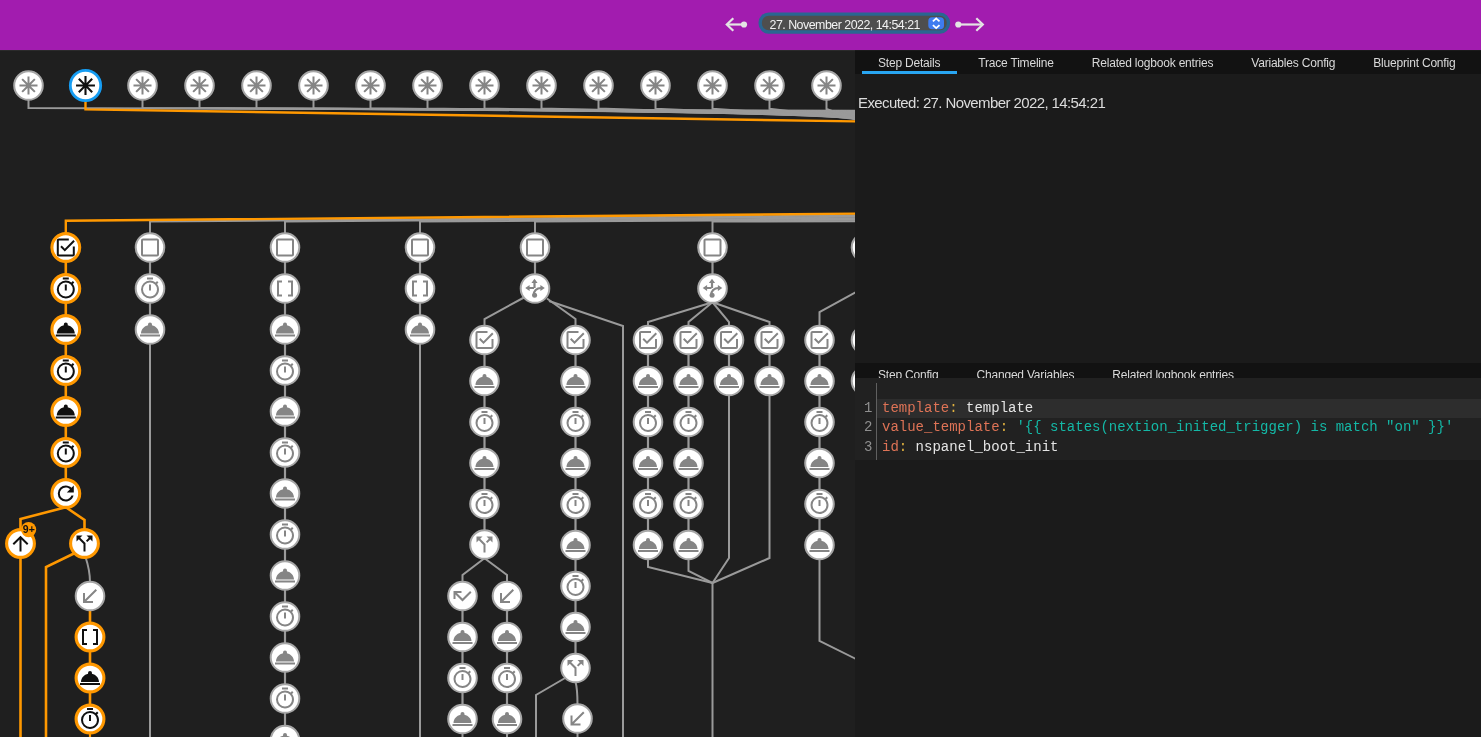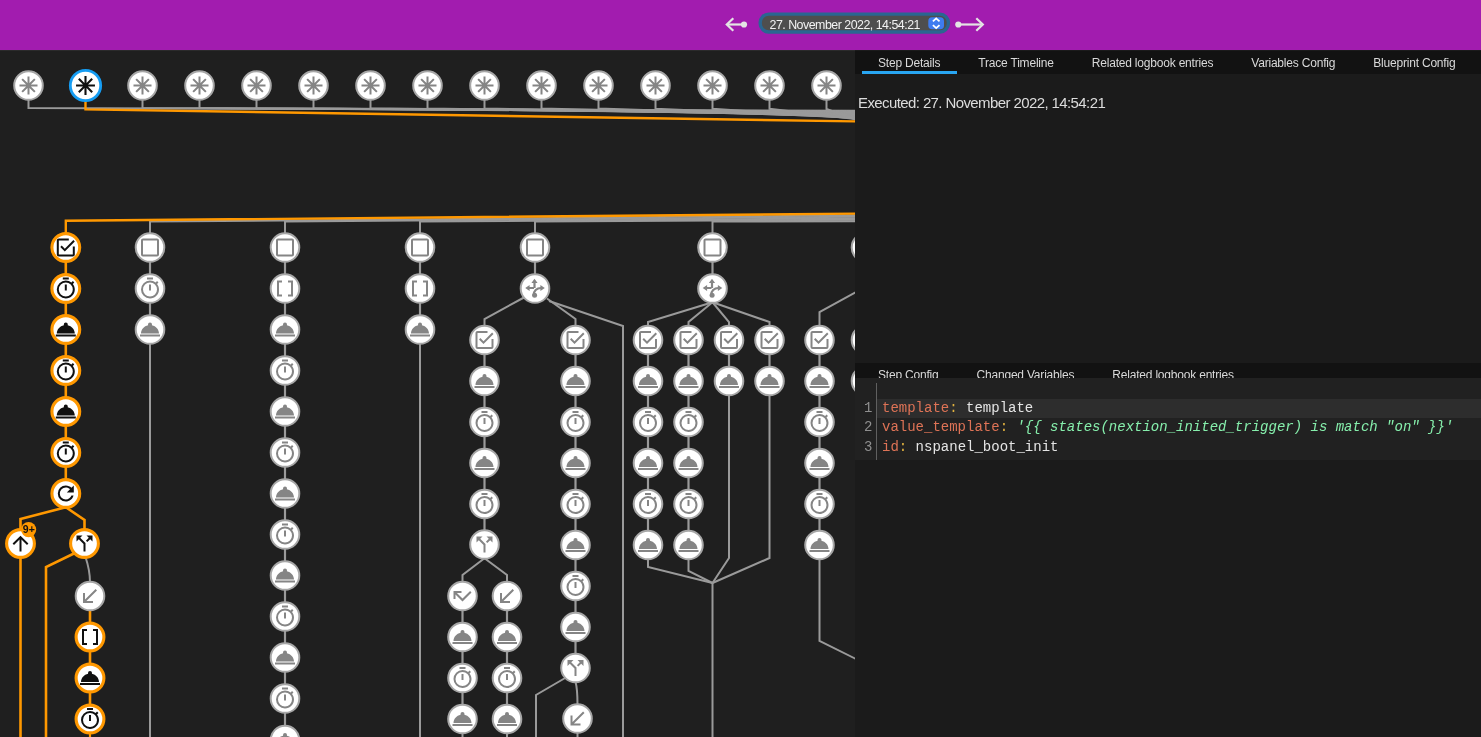--- a/index.html
+++ b/index.html
@@ -12,21 +12,21 @@
   color:#d9d9d9; font-size:12px; letter-spacing:-0.2px; }
 .tab { padding:0 19px; white-space:nowrap; }
 .ul { position:absolute; height:3px; background:#29a6f2; }
 #executed { position:absolute; left:3px; top:43.5px; color:#dcdcdc; font-size:15px; letter-spacing:-0.6px; }
 #code { position:absolute; left:0; top:327.5px; width:626px; height:82px; background:#212121;
   font-family:"Liberation Mono", monospace; font-size:14px; line-height:19.6px; }
 #activeline { position:absolute; left:22px; top:21.2px; width:604px; height:19.6px; background:#2d2d2d; }
 #gutter { position:absolute; left:0; top:21.2px; width:17.3px; text-align:right; color:#8f8f8f; }
 #gsep { position:absolute; left:20.9px; top:5px; width:1.5px; height:77px; background:#606060; }
 #codelines { position:absolute; left:27px; top:21.2px; white-space:pre; }
-.k { color:#de7356; } .c { color:#dfb03f; } .s { color:#86efac;font-style:italic; } .p { color:#e5e5e5; }
+.k { color:#de7356; } .c { color:#dfb03f; } .s { color:#14b8a6; } .p { color:#e5e5e5; }
 </style></head>
 <body>
 <div id="topbar">
   <svg width="1481" height="50" style="position:absolute;left:0;top:0">
     <g stroke="#e4e4e4" stroke-width="2.2" fill="none">
       <path d="M742.5,24.5 H728"></path>
       <path d="M733.3,18.3 L726.8,24.5 L733.3,30.7"></path>
       <path d="M960.5,24.5 H981.5"></path>
       <path d="M976.3,18.3 L982.8,24.5 L976.3,30.7"></path>
     </g>

